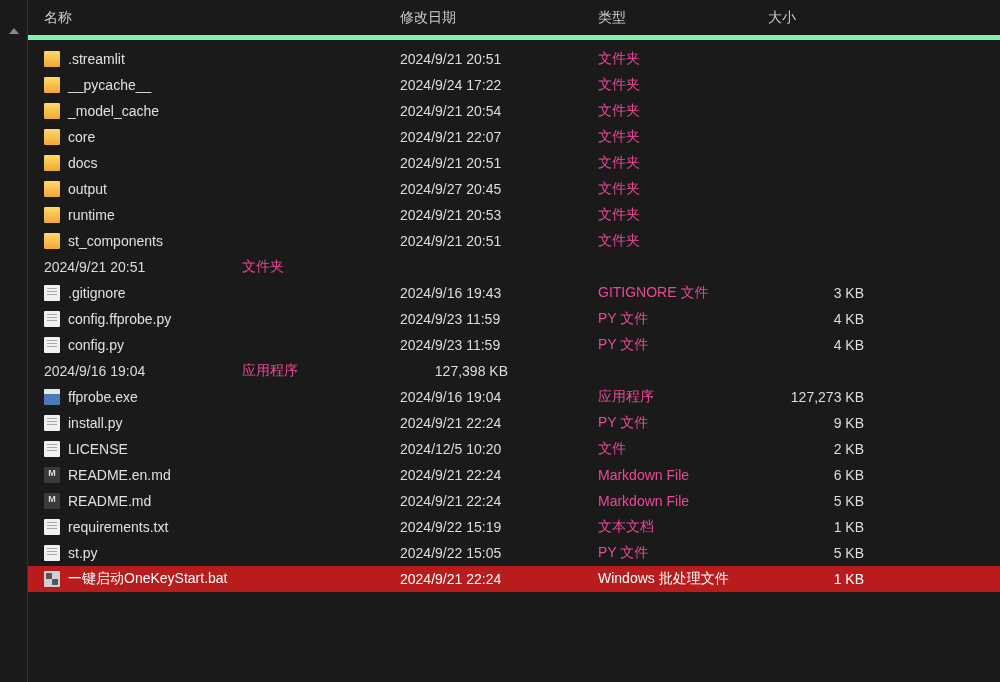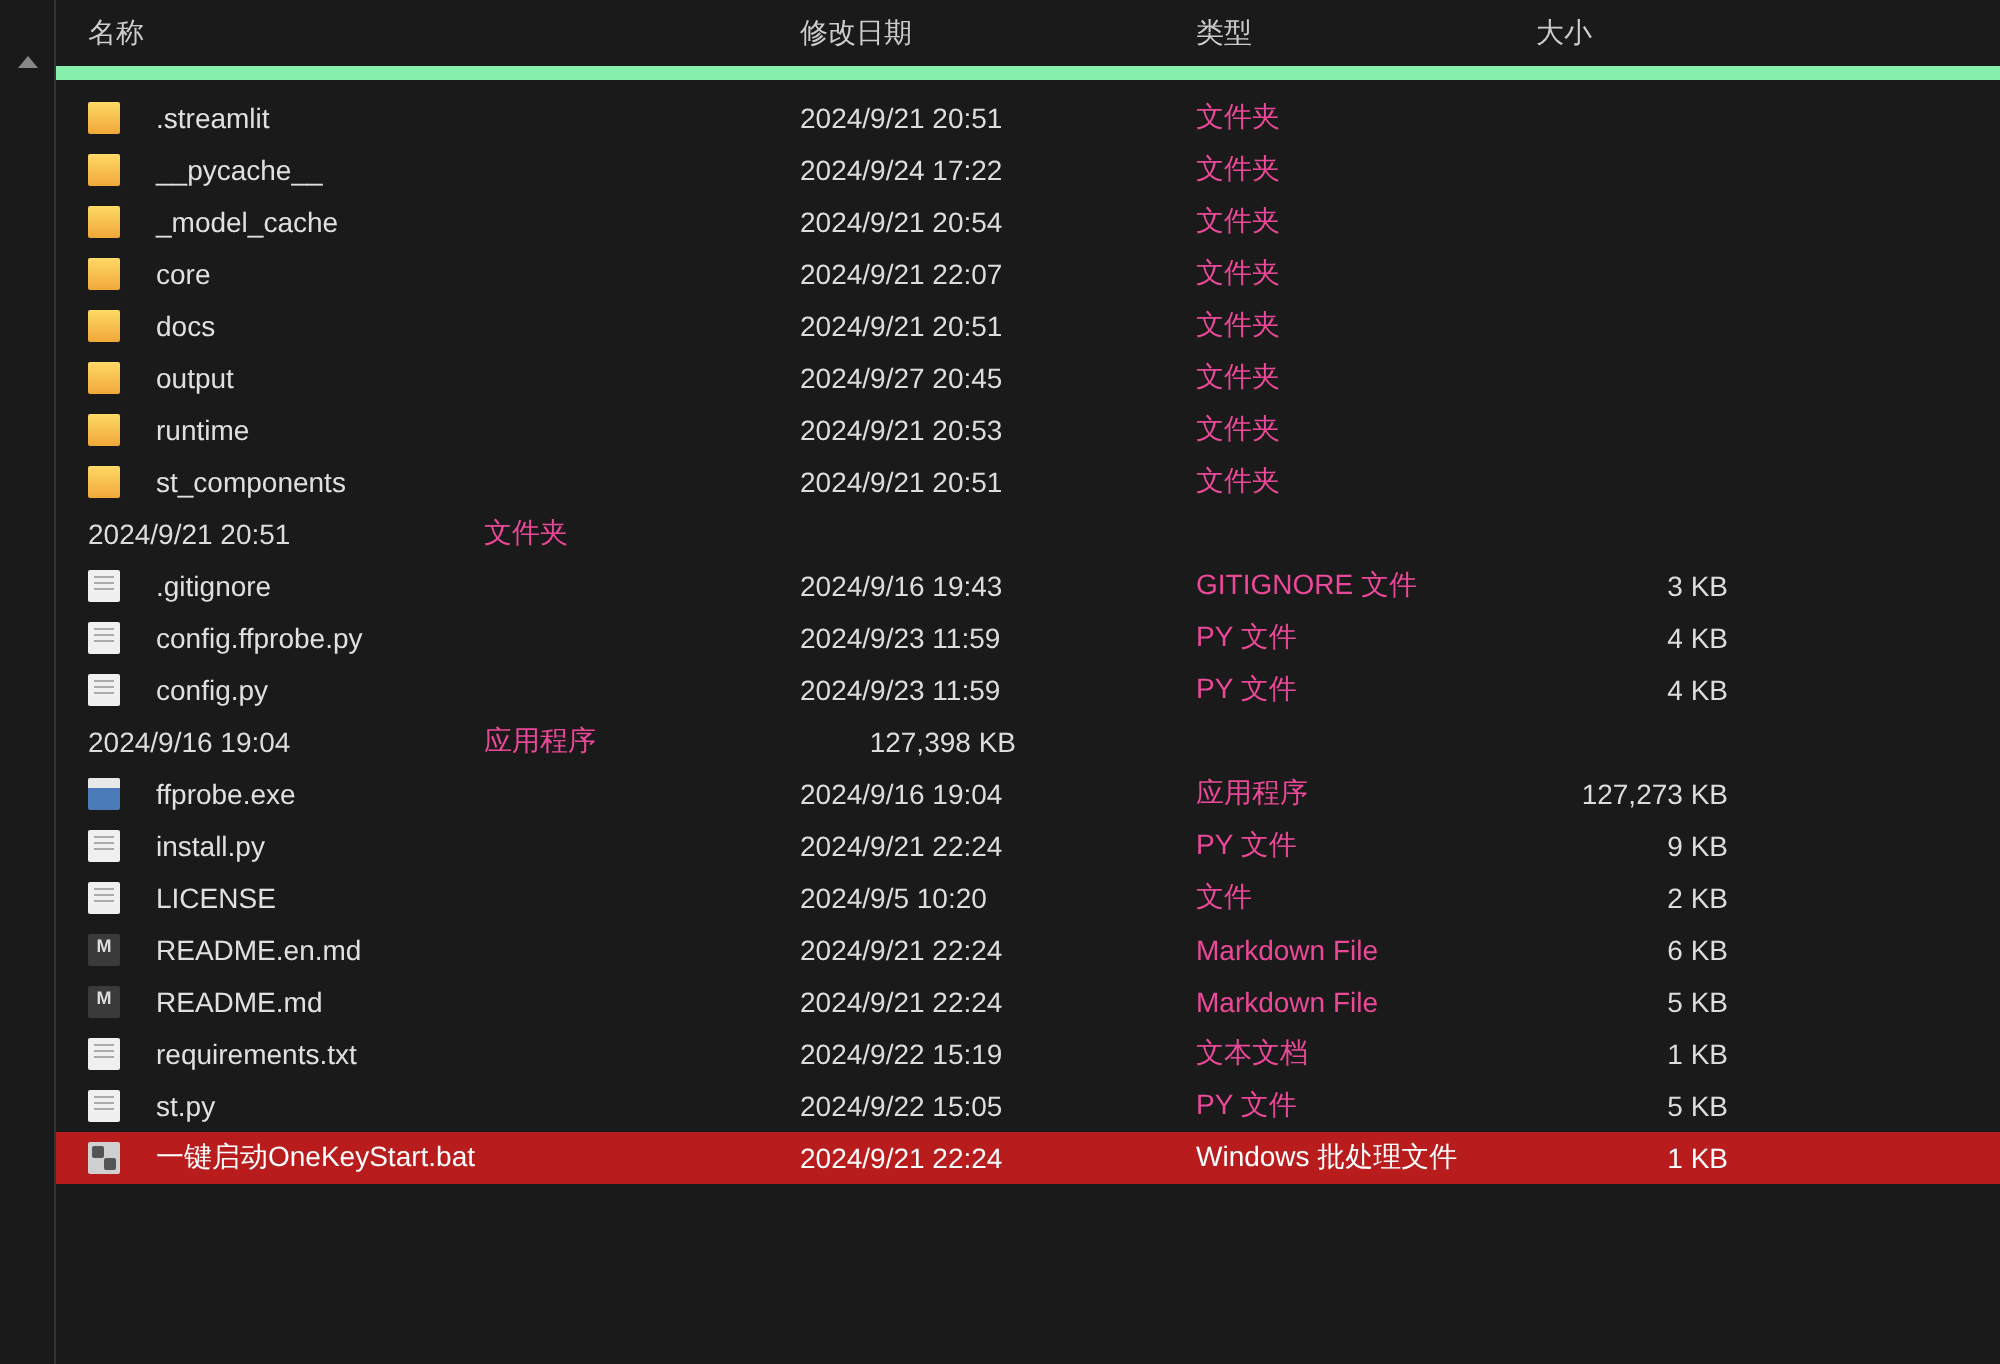--- a/index.html
+++ b/index.html
@@ -35,21 +35,21 @@
     }
     .main {
       flex: 1;
       display: flex;
       flex-direction: column;
     }
     .header-row {
       display: flex;
       align-items: center;
       height: 40px;
-      border-bottom: 7px solid #86efac;
+      border-bottom: 5px solid #86efac;
       padding-left: 16px;
     }
     .col-name { width: 356px; }
     .col-date { width: 198px; }
     .col-type { width: 170px; }
     .col-size { width: 120px; text-align: right; padding-right: 24px; }
     .col-header {
       color: #ccc;
       font-weight: normal;
       cursor: pointer;
@@ -67,21 +67,21 @@
       cursor: pointer;
     }
     .file-row.selected {
       background: #b91c1c;
       color: #fff;
     }
     .name-cell {
       width: 356px;
       display: flex;
       align-items: center;
-      gap: 18px;
+      gap: 8px;
       white-space: nowrap;
       overflow: hidden;
     }
     .date-cell { width: 198px; color: #ddd; }
     .type-cell { width: 170px; color: #ec4899; }
     .size-cell { width: 120px; text-align: right; padding-right: 24px; color: #ddd; }
     .file-row.selected .date-cell,
     .file-row.selected .type-cell,
     .file-row.selected .size-cell { color: #fff; }
     .icon {
@@ -307,21 +307,21 @@
           </div>
           <div class="date-cell">2024/9/21 22:24</div>
           <div class="type-cell">PY 文件</div>
           <div class="size-cell">9 KB</div>
         </div>
         <div class="file-row">
           <div class="name-cell">
             <span class="icon icon-file"></span>
             <span>LICENSE</span>
           </div>
-          <div class="date-cell">2024/9/5 10:20</div>
+          <div class="date-cell">2024/12/5 10:20</div>
           <div class="type-cell">文件</div>
           <div class="size-cell">2 KB</div>
         </div>
         <div class="file-row">
           <div class="name-cell">
             <span class="icon icon-md"></span>
             <span>README.en.md</span>
           </div>
           <div class="date-cell">2024/9/21 22:24</div>
           <div class="type-cell">Markdown File</div>

